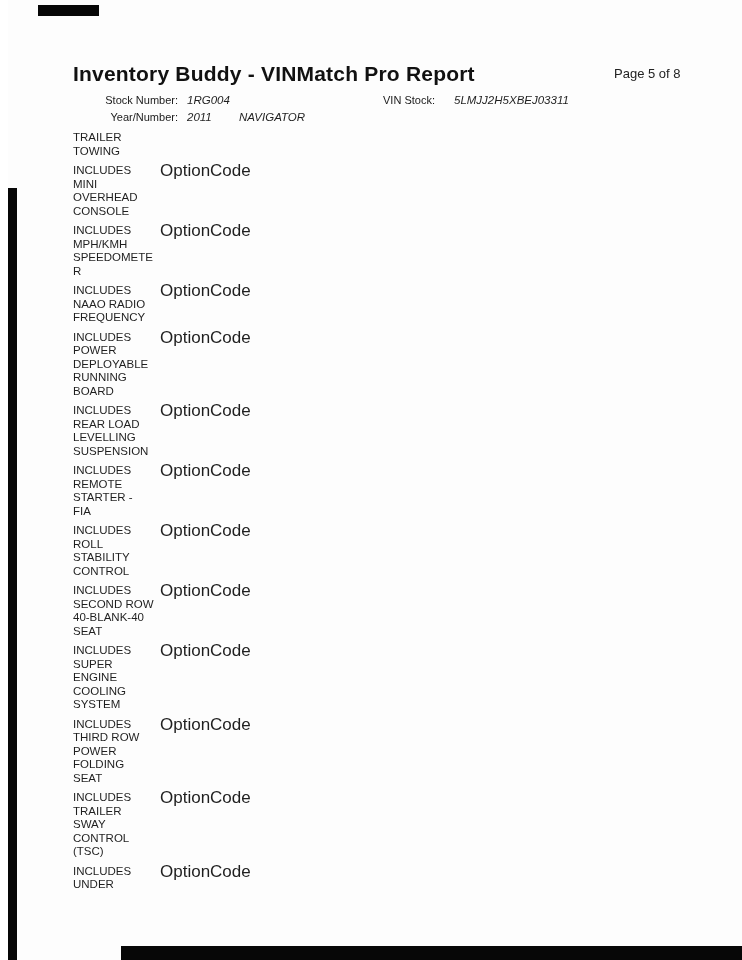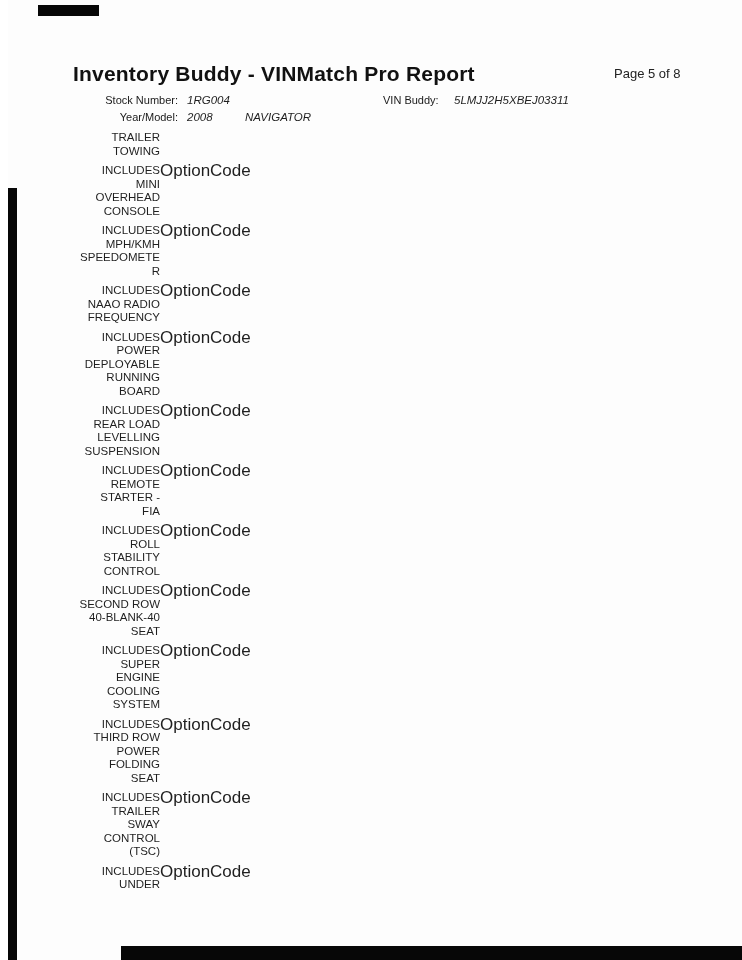--- a/index.html
+++ b/index.html
@@ -54,28 +54,27 @@
     width: 110px;
     left: 60px;
     text-align: right;
   }
   .row-stock { top: 94px; }
   .row-year  { top: 111px; }
   .val-stock { left: 179px; top: 94px; }
   .vin-label { left: 375px; top: 94px; }
   .vin-value { left: 446px; top: 94px; }
   .val-year  { left: 179px; top: 111px; }
-  .val-model { left: 237px; top: 111px; }
+  .val-model { left: 231px; top: 111px; }
 
   .options-list {
     position: absolute;
     left: 65px;
     top: 131px;
     width: 320px;
-    text-align: right;
   }
   .option-row {
     display: flex;
     align-items: flex-start;
     margin-bottom: 6px;
   }
   .option-label {
     flex: 0 0 87px;
     width: 87px;
     font-size: 11.5px;
@@ -103,25 +102,25 @@
 
 <div class="page">
 
   <h1 class="report-title">Inventory Buddy - VINMatch Pro Report</h1>
 
   <div class="page-indicator">Page 5 of 8</div>
 
   <div class="hdr-label lbl-right row-stock">Stock Number:</div>
   <div class="hdr-value val-stock">1RG004</div>
 
-  <div class="hdr-label vin-label">VIN Buddy:</div>
+  <div class="hdr-label vin-label">VIN Stock:</div>
   <div class="hdr-value vin-value">5LMJJ2H5XBEJ03311</div>
 
-  <div class="hdr-label lbl-right row-year">Year/Model:</div>
-  <div class="hdr-value val-year">2008</div>
+  <div class="hdr-label lbl-right row-year">Year/Number:</div>
+  <div class="hdr-value val-year">2011</div>
   <div class="hdr-value val-model">NAVIGATOR</div>
 
   <div class="options-list">
     <div class="option-row">
       <div class="option-label">TRAILER
 TOWING</div>
       <div class="option-code"></div>
     </div>
 
     <div class="option-row">

